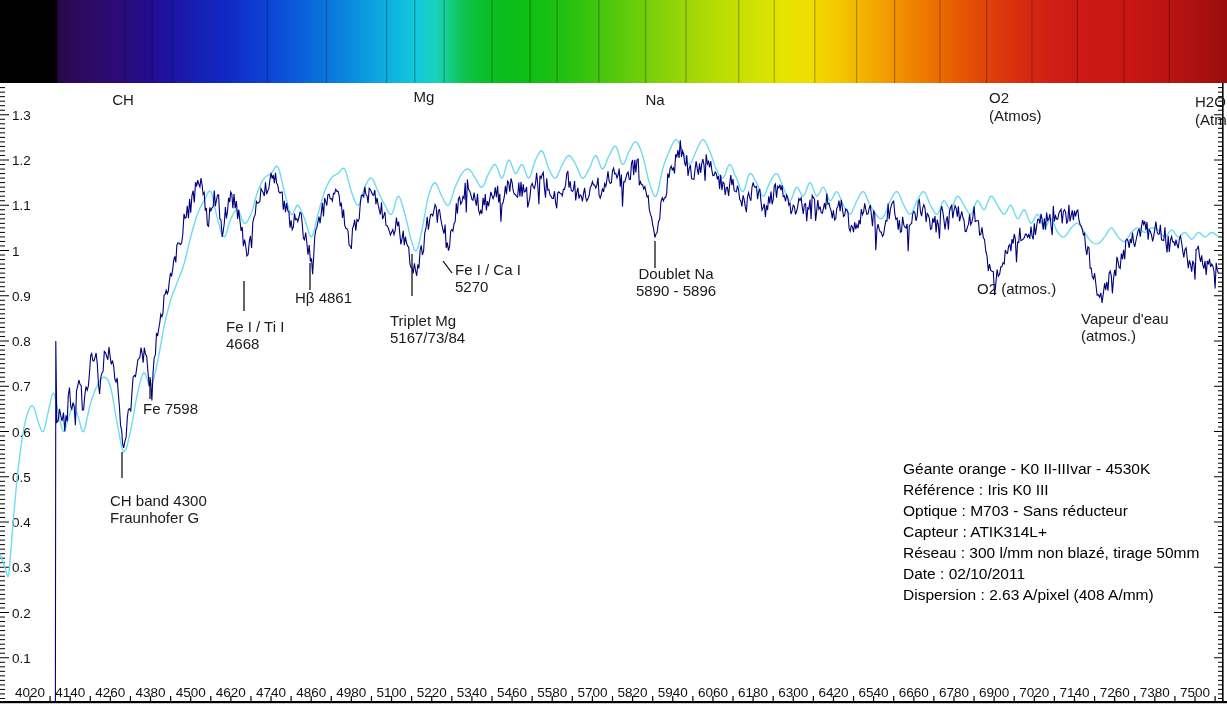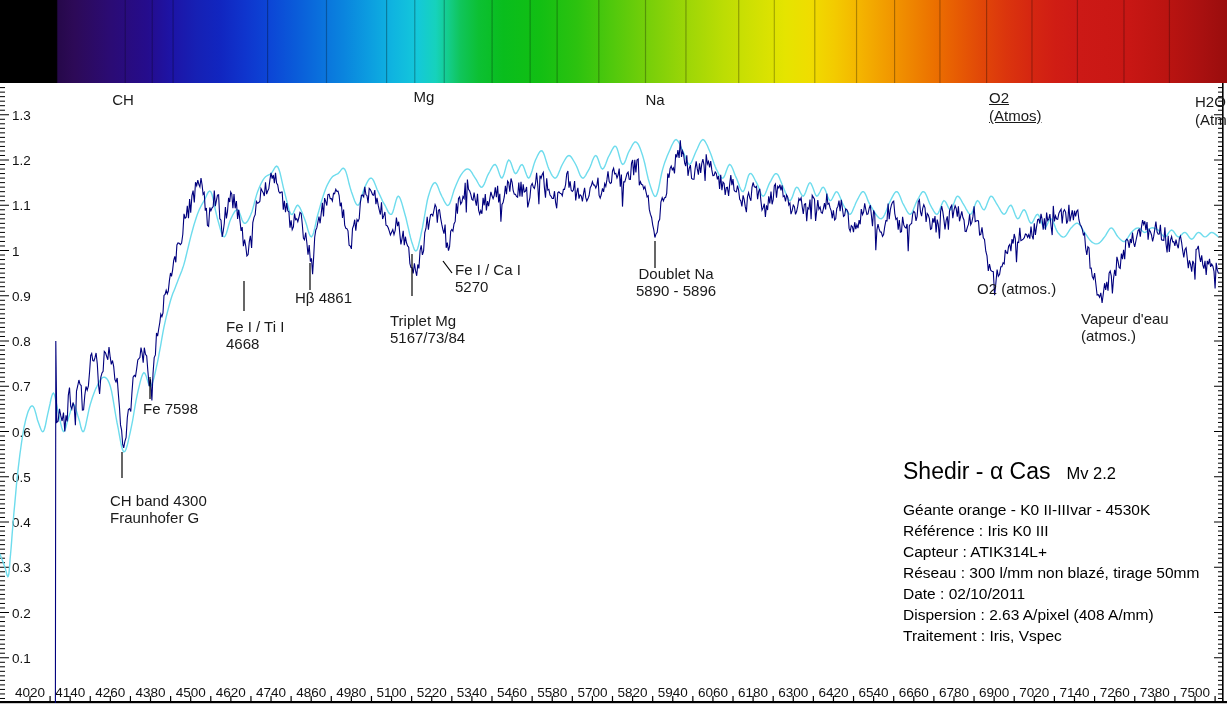--- a/index.html
+++ b/index.html
@@ -406,21 +406,21 @@
       <line x1="244" y1="281" x2="244" y2="311" stroke="#000" stroke-width="1.2"></line>
       <line x1="310" y1="263" x2="310" y2="290" stroke="#000" stroke-width="1.2"></line>
       <line x1="412" y1="254" x2="412" y2="296" stroke="#000" stroke-width="1.2"></line>
       <line x1="443" y1="261" x2="452" y2="273" stroke="#000" stroke-width="1.2"></line>
       <line x1="655" y1="241" x2="655" y2="268" stroke="#000" stroke-width="1.2"></line>
     </svg>
   <div id="toplabels">
       <div class="toplabel centered" style="left: 123px; top: 91px;">CH</div>
       <div class="toplabel centered" style="left: 415px; top: 88px; padding-left: 18px;">Mg</div>
       <div class="toplabel centered" style="left: 655px; top: 91px;">Na</div>
-      <div class="toplabel" style="left: 989px; top: 89px; text-decoration: underline;">O2
+      <div class="toplabel" style="left: 989px; top: 89px;">O2
 (Atmos)</div>
       <div class="toplabel" style="left: 1155px; top: 93px; margin-left: 40px;">H2O
 (Atmos)</div>
     </div>
   <div id="annos">
       <div class="anno" style="left: 110px; top: 492px;">CH band 4300
 Fraunhofer G</div>
       <div class="anno" style="left: 143px; top: 400px;">Fe 7598</div>
       <div class="anno" style="left: 226px; top: 318px;">Fe I / Ti I
 4668</div>
@@ -429,27 +429,23 @@
 5167/73/84</div>
       <div class="anno" style="left: 455px; top: 261px;">Fe I / Ca I
 5270</div>
       <div class="anno" style="left: 636px; top: 265px; text-align: center;">Doublet Na
 5890 - 5896</div>
       <div class="anno" style="left: 977px; top: 280px;">O2 (atmos.)</div>
       <div class="anno" style="left: 1081px; top: 310px;">Vapeur d'eau
 (atmos.)</div>
     </div>
   <div id="infopanel">
-    <div id="info-title-row">
-      <span id="info-title">Shedir - α Cas</span>
-      <span id="info-mv">Mv 2.2</span>
-    </div>
     <div id="info-lines">
         <div class="infoline">Géante orange - K0 II-IIIvar - 4530K</div>
         <div class="infoline">Référence : Iris K0 III</div>
+        <div class="infoline">Optique : M703 - Sans réducteur</div>
         <div class="infoline">Capteur : ATIK314L+</div>
         <div class="infoline">Réseau : 300 l/mm non blazé, tirage 50mm</div>
         <div class="infoline">Date : 02/10/2011</div>
         <div class="infoline">Dispersion : 2.63 A/pixel (408 A/mm)</div>
-        <div class="infoline">Traitement : Iris, Vspec</div>
       </div>
   </div>
 </div>
 
 </body></html>

